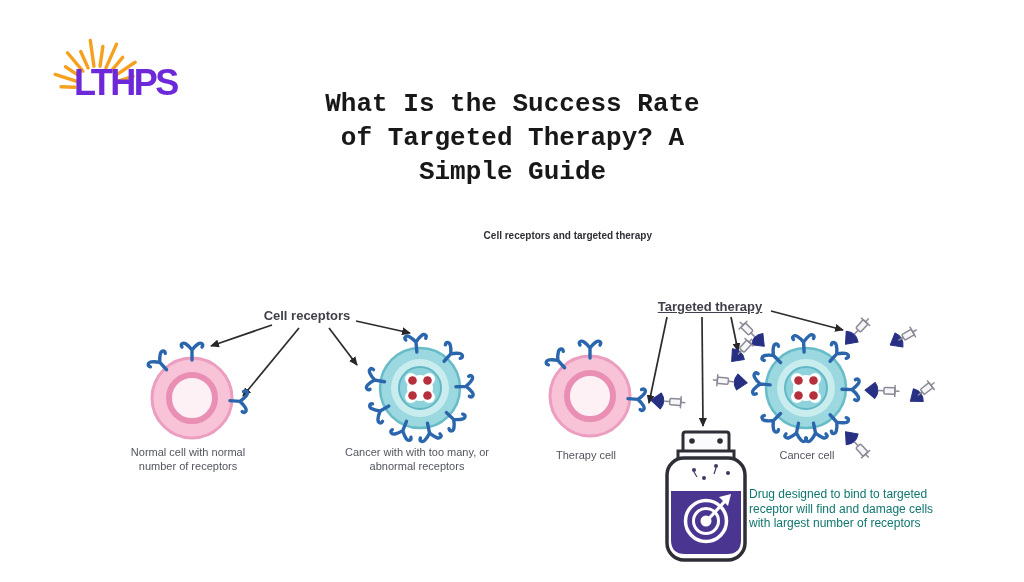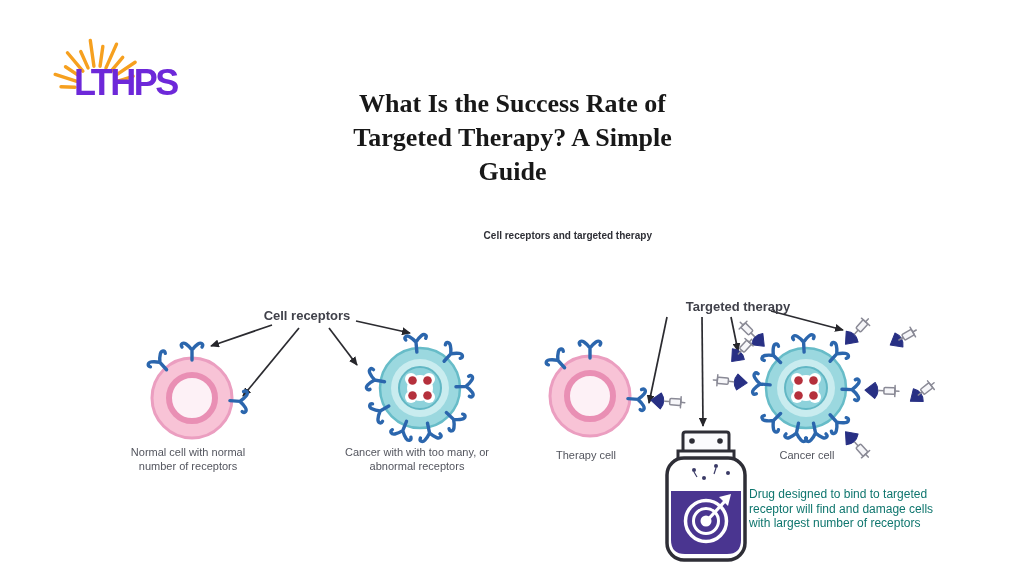--- a/index.html
+++ b/index.html
@@ -8,32 +8,32 @@
     background:#ffffff;font-family:"Liberation Sans",sans-serif;
   }
   .abs{position:absolute;}
   .logo-text{
     left:74px;top:62px;
     font-size:36px;font-weight:800;letter-spacing:-2.5px;
     color:#6d28d9;font-family:"Liberation Sans",sans-serif;
   }
   .main-title{
     left:320px;top:87px;width:385px;
-    font-family:Liberation Serif, serif;font-weight:700;
+    font-family:Liberation Mono, monospace;font-weight:700;
     font-size:26px;line-height:34px;text-align:center;color:#181818;
   }
   .diagram-heading{
     left:352px;top:230px;width:300px;text-align:right;
     font-weight:700;font-size:10px;color:#2e2f36;
   }
   .pointer-label{
     font-weight:700;font-size:13px;color:#40414a;text-align:center;
   }
   .lbl-cellrec{left:237px;top:308px;width:140px;}
-  .lbl-target{left:668px;top:299px;width:140px;}
+  .lbl-target{left:640px;top:299px;width:140px;text-decoration:underline;}
   .caption{
     font-size:11px;line-height:13.5px;color:#53555e;text-align:center;
   }
   .cap-nl{left:113px;top:446px;width:150px;}
   .cap-cl{left:343px;top:446px;width:148px;}
   .cap-nr{left:536px;top:449px;width:100px;}
   .cap-cr{left:757px;top:449px;width:100px;}
   .cap-drug{
     left:749px;top:487px;width:198px;text-align:left;
     font-size:12px;line-height:14.5px;color:#0f766e;

